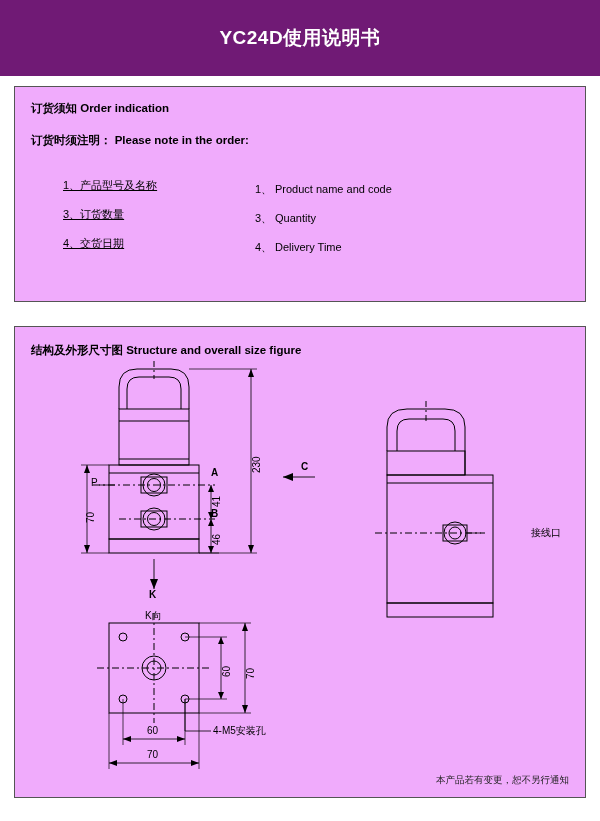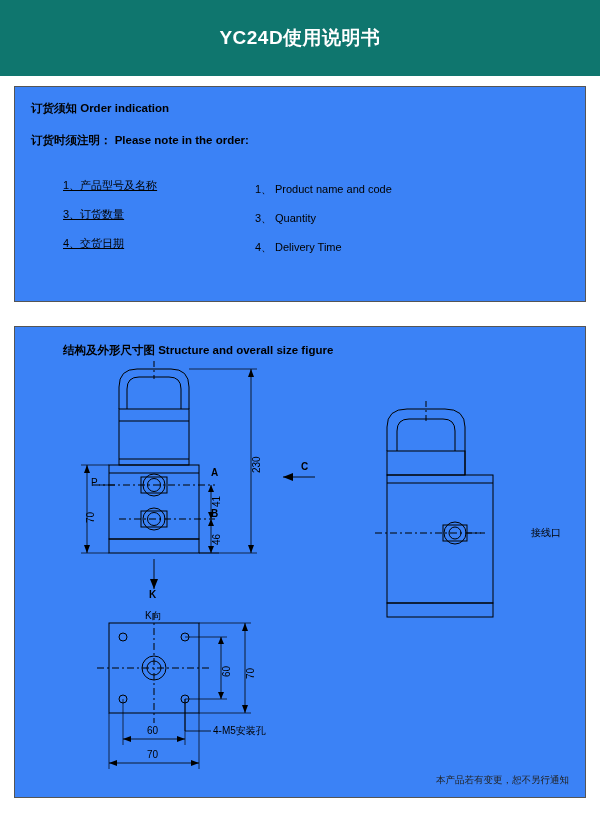--- a/index.html
+++ b/index.html
@@ -16,21 +16,21 @@
     overflow: hidden;
   }
 
   
   .header {
     position: absolute;
     left: 0;
     top: 0;
     width: 600px;
     height: 76px;
-    background: #0f766e;
+    background: #701a75;
     color: #ffffff;
     display: flex;
     flex-direction: column;
     align-items: center;
     justify-content: center;
   }
   .header-line1 {
     font-size: 19px;
     font-weight: bold;
     letter-spacing: 0.5px;
@@ -40,21 +40,21 @@
     font-size: 19px;
     font-weight: bold;
     letter-spacing: 0.5px;
     line-height: 24px;
   }
 
   
   .panel {
     position: absolute;
     border: 1px solid #555555;
-    background: #3b82f6;
+    background: #f0abfc;
     box-sizing: border-box;
   }
   .panel-order {
     left: 14px;
     top: 86px;
     width: 572px;
     height: 216px;
   }
   .panel-struct {
     left: 14px;
@@ -63,21 +63,21 @@
     height: 472px;
   }
 
   .sec-title {
     position: absolute;
     font-size: 11.5px;
     font-weight: bold;
   }
   .order-title { left: 16px; top: 14px; }
   .order-sub   { left: 16px; top: 46px; }
-  .struct-title{ left: 16px; top: 16px; margin-left: 32px; }
+  .struct-title{ left: 16px; top: 16px; }
 
   .order-list-cn {
     position: absolute;
     left: 48px;
     top: 84px;
     text-decoration: underline;
   }
   .order-list-en {
     position: absolute;
     left: 240px;

